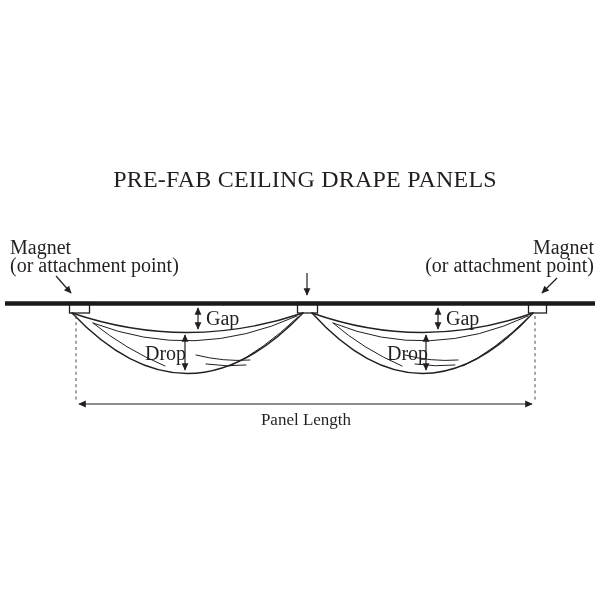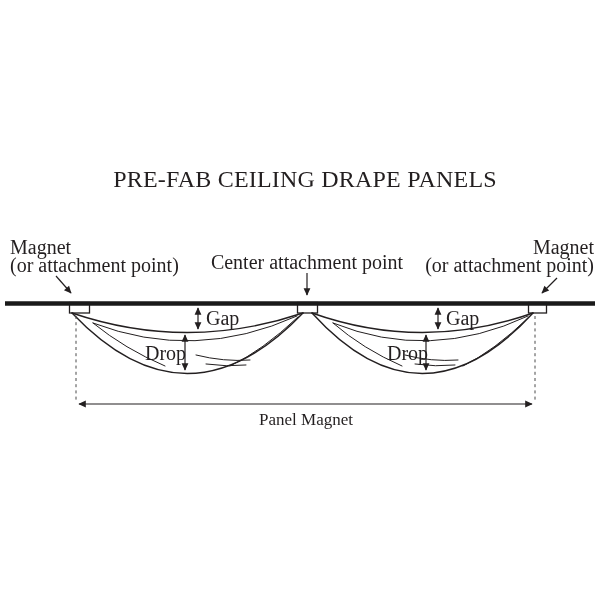--- a/index.html
+++ b/index.html
@@ -95,27 +95,26 @@
     <line class="arrow" x1="79" y1="404" x2="532" y2="404" marker-start="url(#ah)" marker-end="url(#ah)"></line>
   </svg>
 
   <div class="txt title">PRE-FAB CEILING DRAPE PANELS</div>
 
   <div class="txt lbl left-magnet-label">
     <div>Magnet</div>
     <div>(or attachment point)</div>
   </div>
 
-  <div class="txt lbl center-label">Center attachment point</div>
 
   <div class="txt lbl right-magnet-label">
     <div>Magnet</div>
     <div>(or attachment point)</div>
   </div>
 
   <div class="txt meas gap-left">Gap</div>
   <div class="txt meas gap-right">Gap</div>
   <div class="txt meas drop-left">Drop</div>
   <div class="txt meas drop-right">Drop</div>
 
-  <div class="txt panel-length-label">Panel Magnet</div>
+  <div class="txt panel-length-label">Panel Length</div>
 
 </div>
 
 </body></html>

